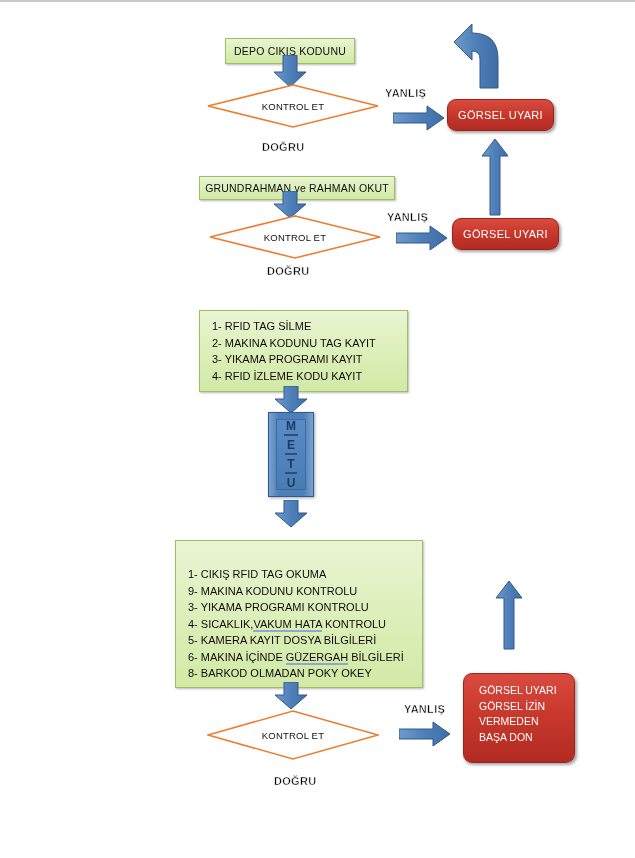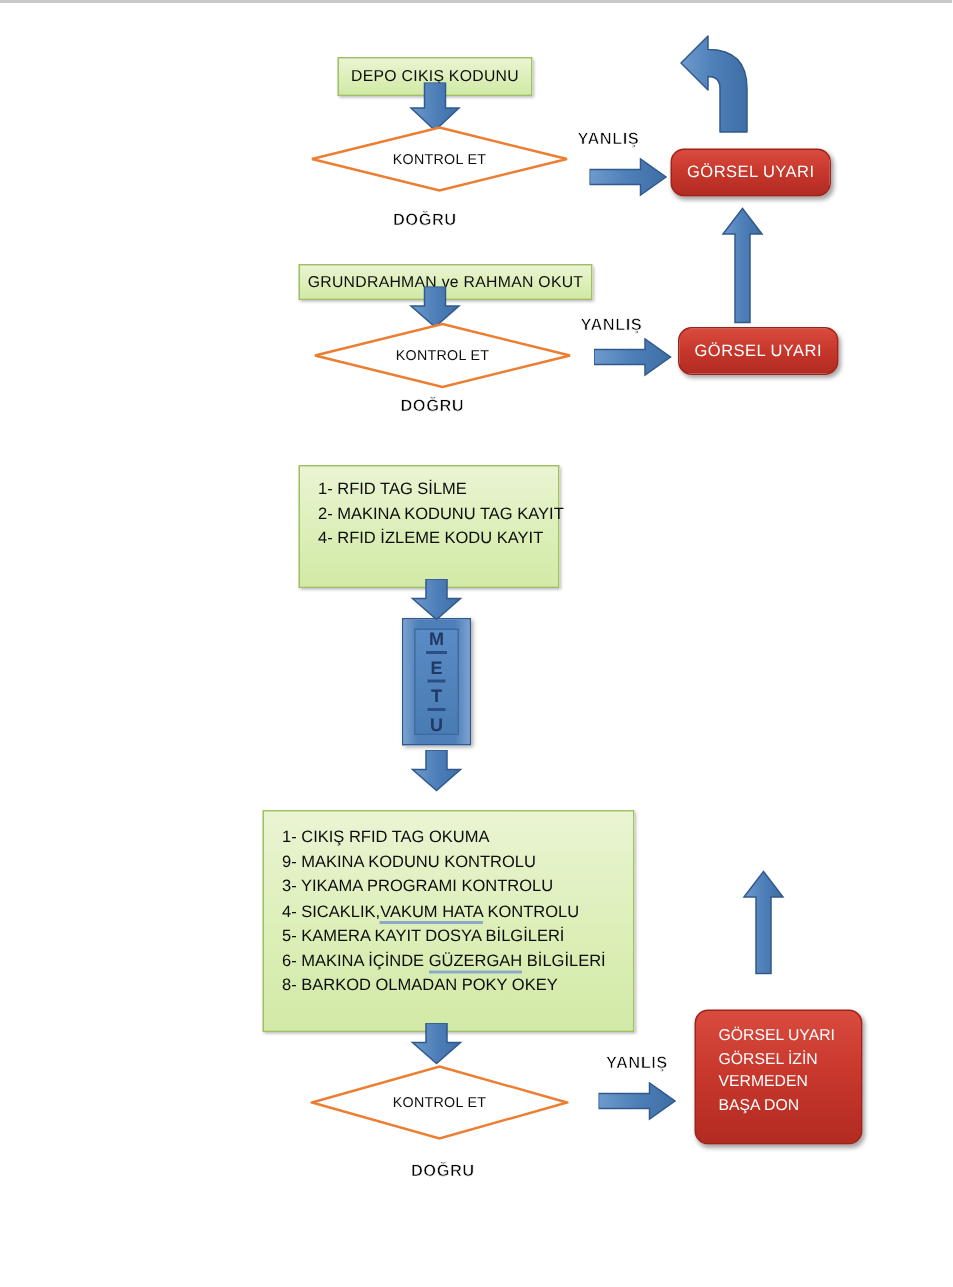--- a/index.html
+++ b/index.html
@@ -246,23 +246,24 @@
   <div class="arrow" style="left:480px; top:138px;">
     <svg width="30" height="78" viewBox="0 0 30 78">
       <polygon points="15,1 28,18 20,18 20,77 10,77 10,18 2,18" fill="url(#bgrad)" stroke="#31598c" stroke-width="1"></polygon>
     </svg>
   </div>
 
   <div class="redbox center" style="left:452px; top:218px; width:107px; height:32px;">
     <span class="rb-title">GÖRSEL UYARI</span>
   </div>
 
-  <div class="greenbox list" style="left:199px; top:298px; width:174px; height:82px;">
+  <div class="greenbox list" style="left:199px; top:298px; width:209px; height:82px;">
     <div class="gb-line">1- RFID TAG SİLME</div>
     <div class="gb-line">2- MAKINA KODUNU TAG KAYIT</div>
+    <div class="gb-line">3- YIKAMA PROGRAMI KAYIT</div>
     <div class="gb-line">4- RFID İZLEME KODU KAYIT</div>
   </div>
 
   <div class="arrow" style="left:272px; top:386px;">
     <svg width="38" height="28" viewBox="0 0 38 28">
       <polygon points="12,0 26,0 26,13 35,13 19,27 3,13 12,13" fill="url(#bgrad)" stroke="#31598c" stroke-width="1"></polygon>
     </svg>
   </div>
 
   <div class="metu" style="left:268px; top:412px; width:46px; height:85px;">
@@ -273,21 +274,21 @@
       <span class="metu-letter last">U</span>
     </div>
   </div>
 
   <div class="arrow" style="left:272px; top:500px;">
     <svg width="38" height="28" viewBox="0 0 38 28">
       <polygon points="12,0 26,0 26,13 35,13 19,27 3,13 12,13" fill="url(#bgrad)" stroke="#31598c" stroke-width="1"></polygon>
     </svg>
   </div>
 
-  <div class="greenbox list" style="left:175px; top:528px; width:248px; height:148px; padding-top:9px;">
+  <div class="greenbox list" style="left:175px; top:528px; width:248px; height:148px; padding-top:25px;">
     <div class="gb-line">
       <span>1- CIKIŞ RFID TAG OKUMA</span>
     </div>
     <div class="gb-line">
       <span>9- MAKINA KODUNU KONTROLU</span>
     </div>
     <div class="gb-line">
       <span>3- YIKAMA PROGRAMI KONTROLU</span>
     </div>
     <div class="gb-line">

